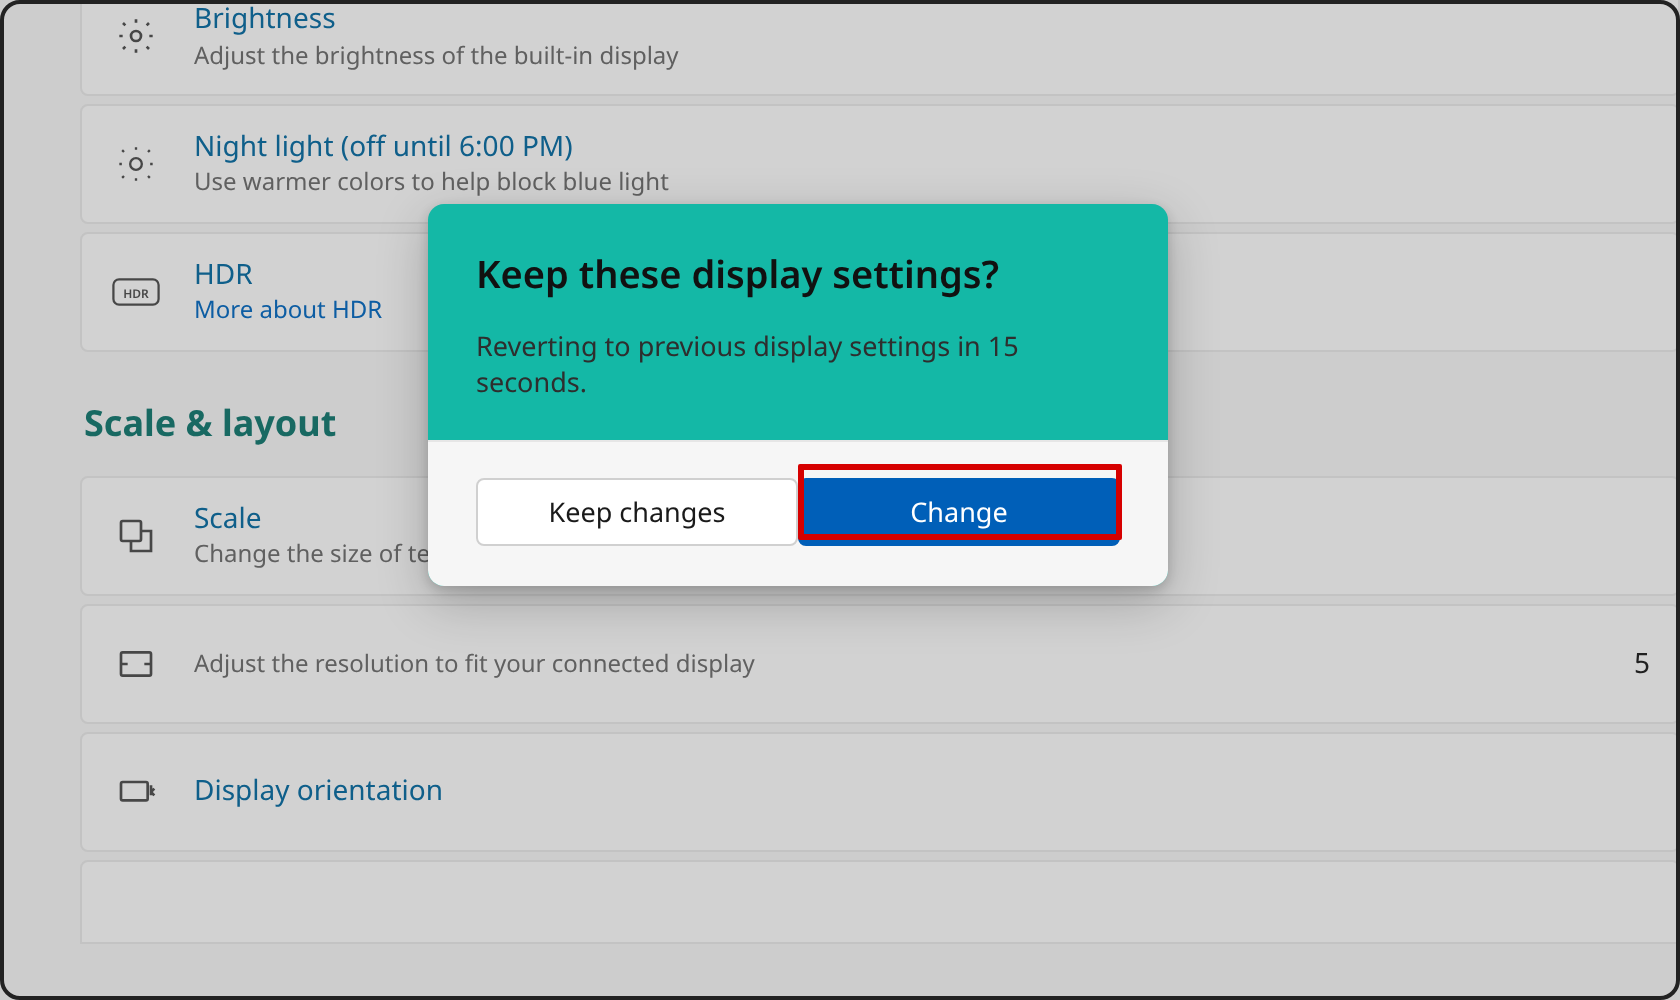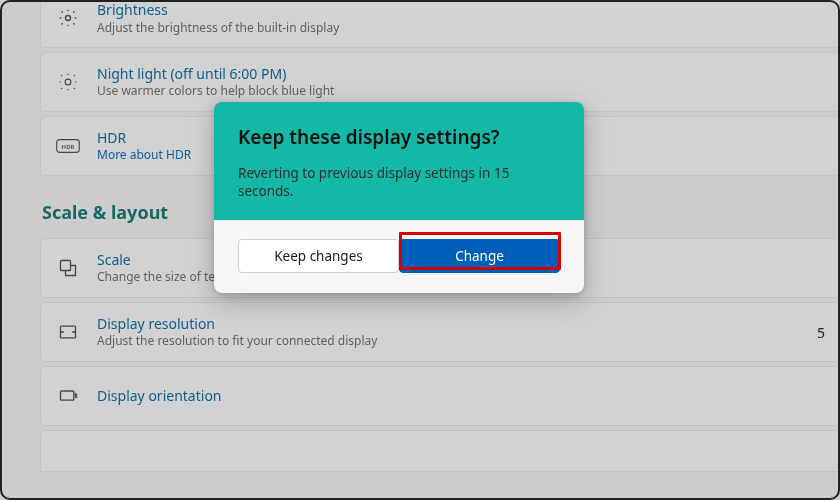--- a/index.html
+++ b/index.html
@@ -99,21 +99,20 @@
     </div>
 
     <div class="row">
       <span class="icon-slot">
         <svg width="20" height="20" viewBox="0 0 24 24" fill="none" stroke="currentColor" stroke-width="1.6">
             <rect x="3" y="5" width="18" height="14" rx="1"></rect>
             <path d="M3 12h4M17 12h4"></path>
           </svg>
       </span>
       <div class="texts">
-        <span class="title">Display resolution</span>
         <span class="sub">Adjust the resolution to fit your connected display</span>
       </div>
       <span class="trailing">5</span>
     </div>
 
     <div class="row">
       <span class="icon-slot">
         <svg width="20" height="20" viewBox="0 0 24 24" fill="none" stroke="currentColor" stroke-width="1.6">
             <rect x="3" y="6" width="16" height="11" rx="1"></rect>
             <path d="M21 8v6M21 12l2-2M21 12l2 2"></path>

